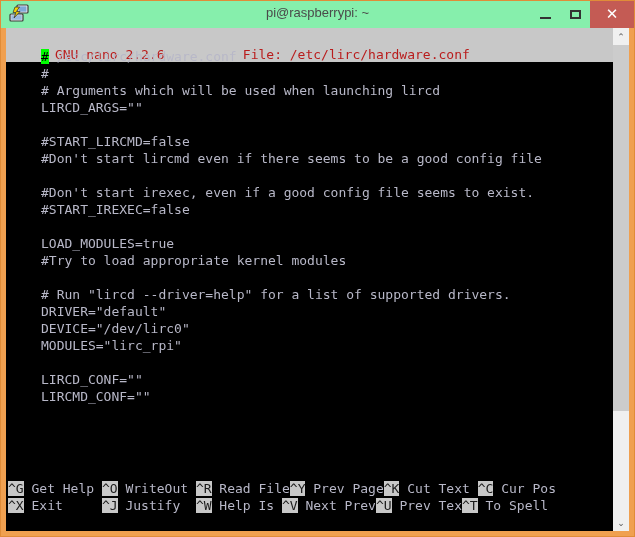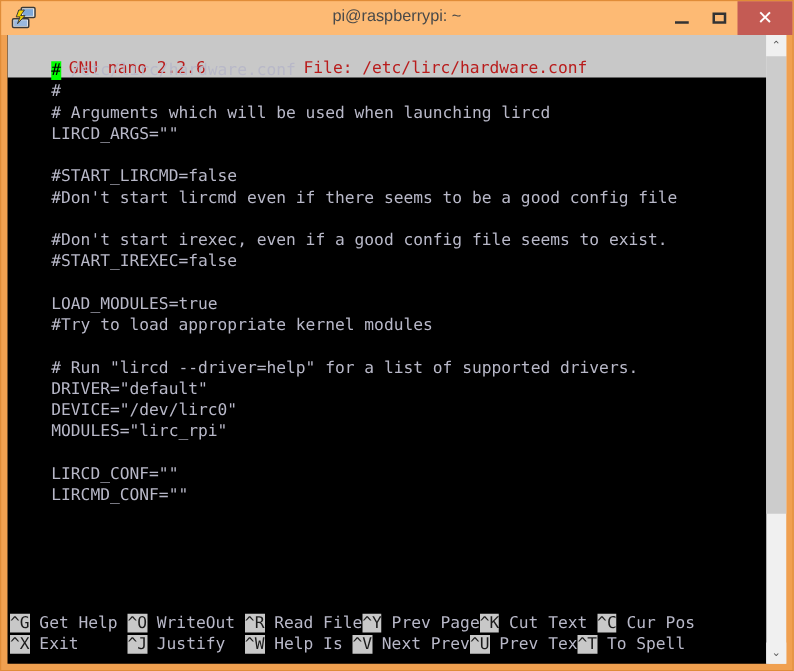--- a/index.html
+++ b/index.html
@@ -25,23 +25,23 @@
     border: 1px solid #e08c38;
   }
 
   
   #titlebar {
     position: absolute;
     left: 0;
     top: 0;
     width: 633px;
     height: 27px;
-    background: #fdba74;
+    background: #86efac;
     display: flex;
-    align-items: center;
+    align-items: flex-start;
   }
   #app-icon {
     width: 26px;
     height: 26px;
     margin-left: 5px;
     flex: 0 0 auto;
     position: relative;
   }
   #title-text {
     position: absolute;
@@ -138,21 +138,21 @@
   }
   .cursor-cell {
     background: #00ff00;
     color: #000000;
   }
 
   
   #nano-footer {
     position: absolute;
     left: 0;
-    bottom: 5px;
+    bottom: 15px;
     width: 100%;
     height: 36px;
   }
   .shortcut-row {
     height: 17px;
     line-height: 17px;
     white-space: pre;
     font-family: "DejaVu Sans Mono", "Liberation Mono", monospace;
     font-size: 13px;
     color: #b8b8c8;

